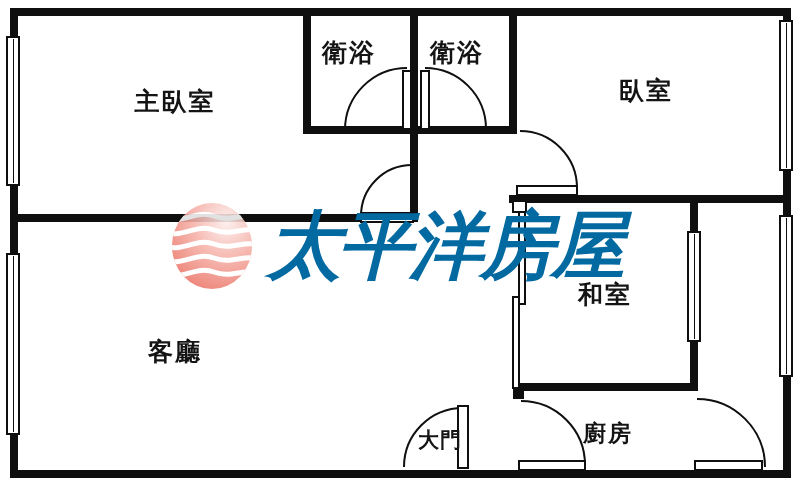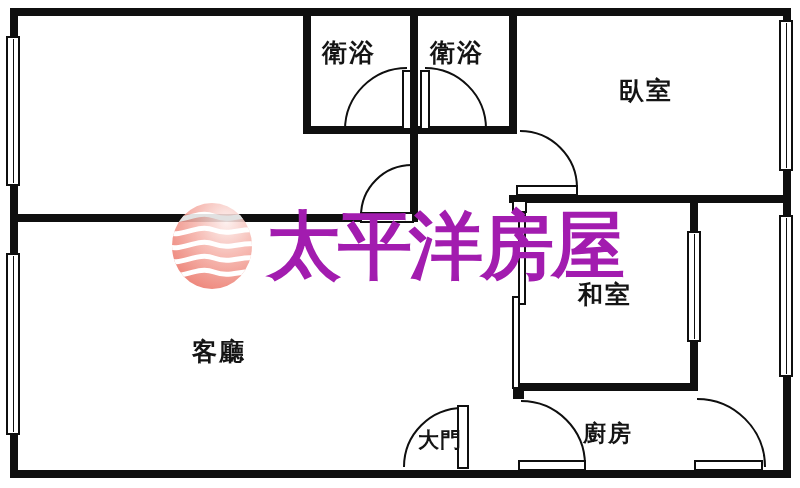--- a/index.html
+++ b/index.html
@@ -88,23 +88,24 @@
     </defs>
     <ellipse cx="42" cy="45" rx="40" ry="43" fill="url(#lg)"></ellipse>
     <g clip-path="url(#lc)" fill="none" stroke="#ffffff" stroke-width="5">
       <path d="M-6 16 C 10 25, 26 8, 44 15 C 62 22, 74 10, 92 17"></path>
       <path d="M-6 30 C 10 39, 26 22, 44 29 C 62 36, 74 24, 92 31"></path>
       <path d="M-6 44 C 10 53, 26 36, 44 43 C 62 50, 74 38, 92 45"></path>
       <path d="M-6 58 C 10 67, 26 50, 44 57 C 62 64, 74 52, 92 59"></path>
       <path d="M-6 72 C 10 81, 26 64, 44 71 C 62 78, 74 66, 92 73"></path>
     </g>
   </svg>
-  <div class="wm-text" style="color:#a21caf;">太平洋房屋</div>
+  <div class="wm-text" style="color:#0369a1;font-style:italic;">太平洋房屋</div>
 
+  <div class="lbl" style="left:175px;top:101px;">主臥室</div>
   <div class="lbl" style="left:349px;top:52px;">衛浴</div>
   <div class="lbl" style="left:457px;top:52px;">衛浴</div>
   <div class="lbl" style="left:605px;top:294px;">和室</div>
   <div class="lbl" style="left:646px;top:90px;">臥室</div>
-  <div class="lbl" style="left:175px;top:351px;margin-left:44px;">客廳</div>
+  <div class="lbl" style="left:175px;top:351px;">客廳</div>
   <div class="lbl small" style="left:440px;top:440px;">大門</div>
   <div class="lbl" style="left:608px;top:433px;font-size:23px;">廚房</div>
 
 </div>
 
 </body></html>

